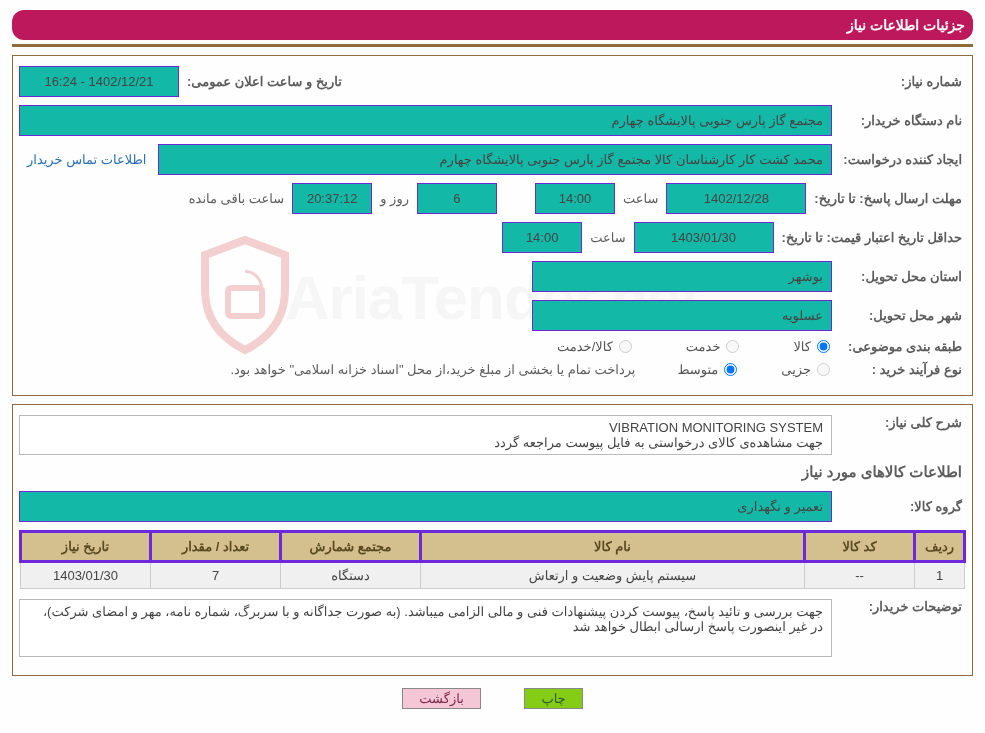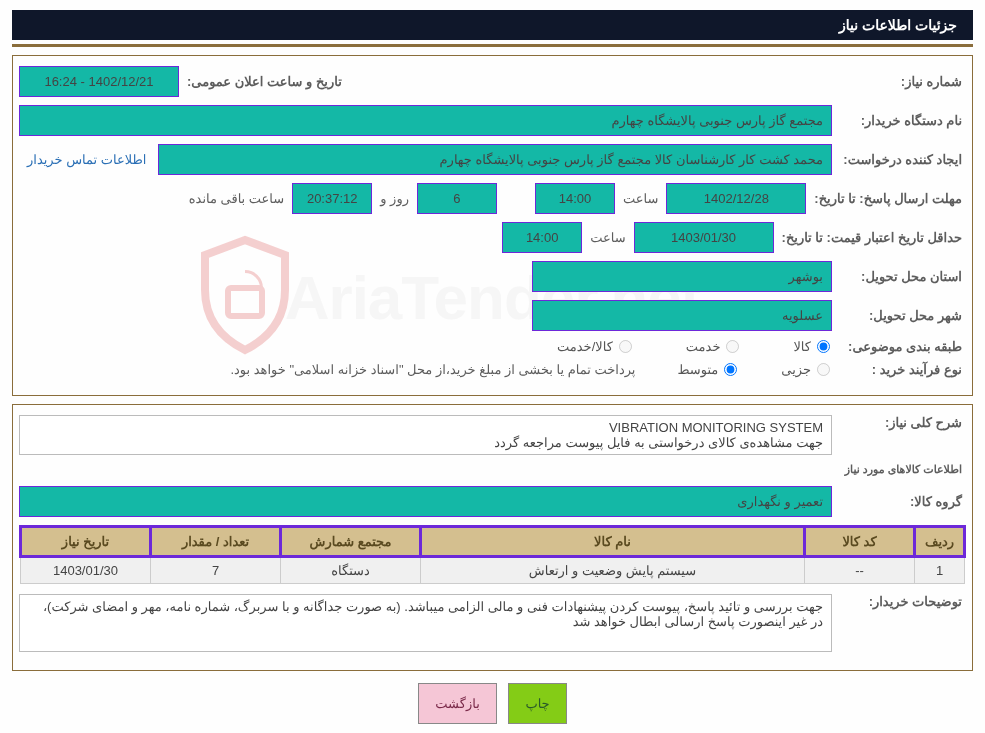--- a/index.html
+++ b/index.html
@@ -38,26 +38,27 @@
   opacity: 0.25;
   pointer-events: none;
   z-index: 0;
 }
 .container {
   padding: 10px 12px;
   position: relative;
   z-index: 1;
 }
 .header-bar {
-  background: #0f172a;
+  background: #be185d;
   color: #fff;
-  padding: 7px 16px;
+  padding: 7px 8px;
   font-weight: bold;
   font-size: 14px;
   margin-bottom: 4px;
+  border-radius: 12px;
 }
 .brown-line {
   height: 3px;
   background: #8a6d3b;
   margin-bottom: 8px;
 }
 .section-box {
   border: 1px solid #8a6d3b;
   padding: 10px 6px;
   margin-bottom: 8px;
@@ -116,21 +117,21 @@
   display: flex;
   align-items: center;
   gap: 4px;
 }
 input[type="radio"] {
   margin: 0 2px;
 }
 .section-title {
   font-weight: bold;
   color: #5d5d5d;
-  font-size: 11px;
+  font-size: 15px;
   margin: 8px 4px 10px 4px;
 }
 .textarea-box {
   background: #fff;
   border: 1px solid #bbb;
   padding: 4px 8px;
   width: 100%;
   min-height: 40px;
   resize: none;
   font-family: inherit;
@@ -161,26 +162,26 @@
   padding: 5px 4px;
   text-align: center;
   color: #444;
 }
 .btn-row {
   text-align: center;
   margin-top: 12px;
 }
 .btn {
   display: inline-block;
-  padding: 12px 16px;
+  padding: 2px 16px;
   border: 1px solid #888;
   cursor: pointer;
   font-family: inherit;
   font-size: 13px;
-  margin: 0 4px;
+  margin: 0 20px;
 }
 .btn-green {
   background: #84cc16;
   color: #2a5a2a;
 }
 .btn-pink {
   background: #f5c6d6;
   color: #7a2a4a;
 }
 .flex-remaining {

